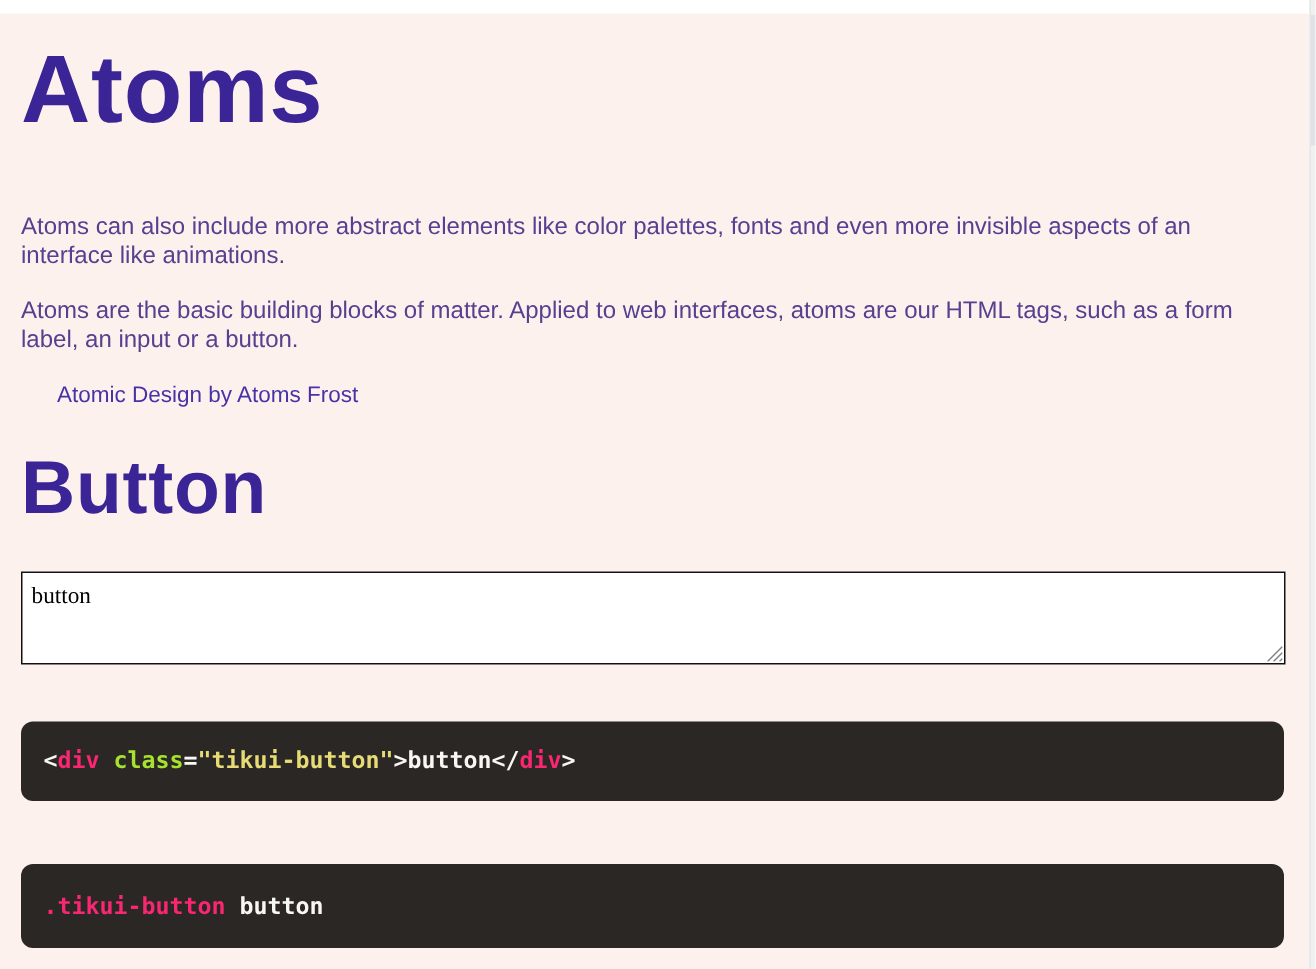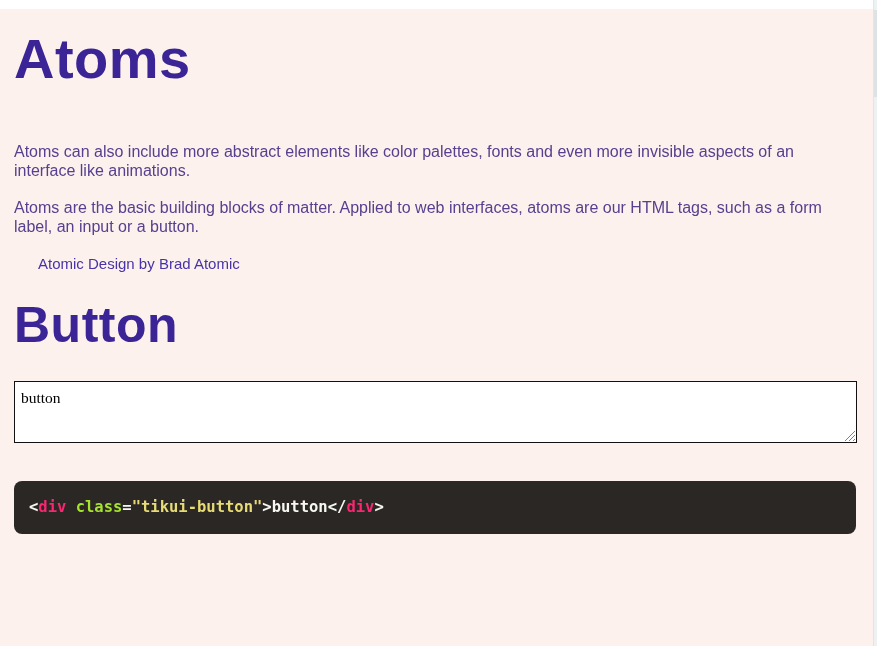--- a/index.html
+++ b/index.html
@@ -34,21 +34,21 @@
   .scrollbar {
     position: absolute; top: 0; right: 0; width: 4px; height: 646px;
     background: #eef1f2;
     border-left: 1px solid #e2e6e7;
   }
   .scrollbar .thumb {
     position: absolute; top: 10px; left: 0; width: 100%; height: 87px;
     background: #dde3e5;
   }
   h1.page-title {
-    font-size: 56px;
+    font-size: 64px;
     line-height: 72px;
     font-weight: 800;
     letter-spacing: 0.5px;
     color: var(--heading);
     margin-top: 14px;
     margin-bottom: 47px;
   }
   p.intro {
     font-size: 16px;
     line-height: 19px;
@@ -115,33 +115,34 @@
 <div class="top-strip"></div>
 
 <main class="page">
 
   <h1 class="page-title">Atoms</h1>
 
   <p class="intro">Atoms can also include more abstract elements like color palettes, fonts and even more invisible aspects of an interface like animations.</p>
 
   <p class="intro">Atoms are the basic building blocks of matter. Applied to web interfaces, atoms are our HTML tags, such as a form label, an input or a button.</p>
 
-  <blockquote class="quote"><span class="work">Atomic Design</span><span> by Brad Atomic</span></blockquote>
+  <blockquote class="quote"><span class="work">Atomic Design</span><span> by Atoms Frost</span></blockquote>
 
   <h2 class="section-title">Button</h2>
 
   <div class="preview-box">
     <span class="preview-text">button</span>
     <svg class="grip" viewBox="0 0 12 12" aria-hidden="true">
       <line x1="12" y1="2" x2="2" y2="12" stroke="#808080" stroke-width="1"></line>
       <line x1="12" y1="6" x2="6" y2="12" stroke="#808080" stroke-width="1"></line>
       <line x1="12" y1="10" x2="10" y2="12" stroke="#808080" stroke-width="1"></line>
     </svg>
   </div>
 
   <pre class="code-block code-html"><span class="tk-punct">&lt;</span><span class="tk-tag">div</span><span class="tk-plain"> </span><span class="tk-attr">class</span><span class="tk-punct">=</span><span class="tk-string">"tikui-button"</span><span class="tk-punct">&gt;</span><span class="tk-plain">button</span><span class="tk-punct">&lt;/</span><span class="tk-tag">div</span><span class="tk-punct">&gt;</span></pre>
 
+  <pre class="code-block code-pug"><span class="tk-tag">.tikui-button</span><span class="tk-plain"> button</span></pre>
 
 </main>
 
 <div class="scrollbar">
   <div class="thumb"></div>
 </div>
 
 </body></html>

